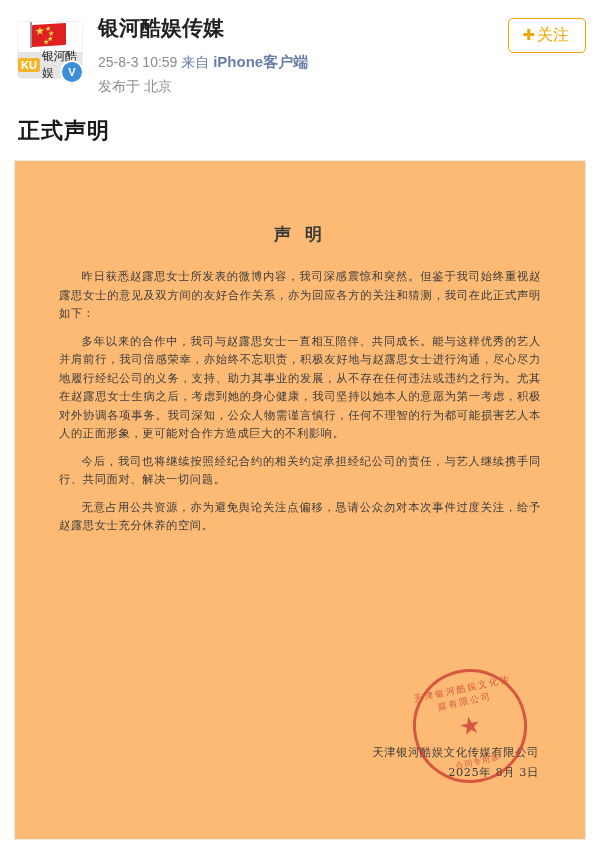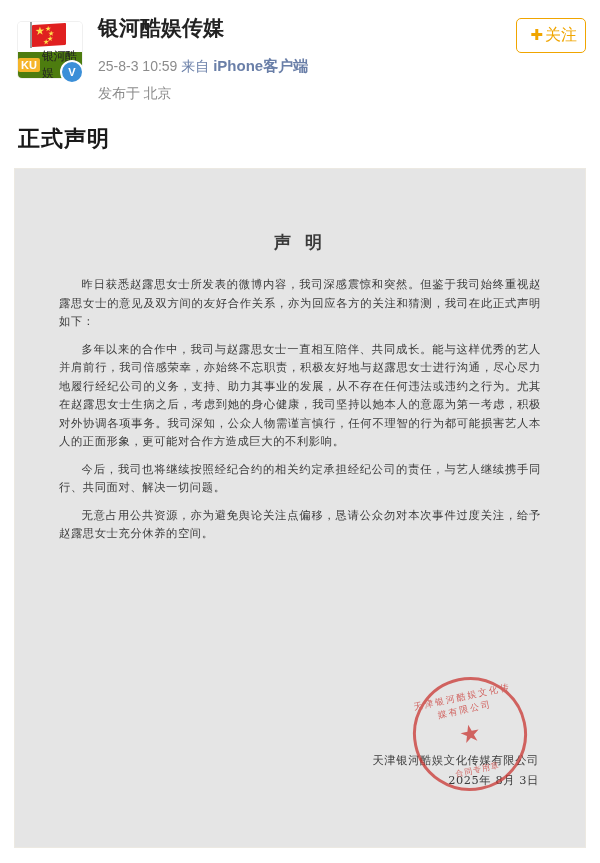--- a/index.html
+++ b/index.html
@@ -81,21 +81,21 @@
     width: 2px;
     height: 26px;
     background: #9a9a9a;
   }
   .avatar-bottom {
     position: absolute;
     left: 0;
     bottom: 0;
     width: 64px;
     height: 26px;
-    background: #4d7c0f;
+    background: #e5e5e5;
     display: flex;
     align-items: center;
     justify-content: center;
   }
   .ku-badge {
     display: inline-block;
     background: #f5b52a;
     color: #ffffff;
     font-size: 11px;
     font-weight: bold;
@@ -133,46 +133,45 @@
   .account-name {
     font-size: 21px;
     font-weight: bold;
     color: #222222;
     line-height: 28px;
     margin-bottom: 8px;
   }
   .meta-line {
     font-size: 14px;
     color: #8c8c8c;
-    line-height: 32px;
+    line-height: 24px;
   }
   .meta-line .src {
     color: #6a7fa8;
   }
   .meta-line .client {
     color: #6a7fa8;
     font-weight: bold;
     font-size: 15px;
   }
   .meta-loc {
     font-size: 14px;
     color: #8c8c8c;
     line-height: 24px;
-    font-family: Liberation Serif, serif;
   }
   .follow-btn {
     position: absolute;
     right: 14px;
     top: 18px;
     border: 1px solid #f0a500;
     color: #f0a500;
     background: #ffffff;
     border-radius: 5px;
     font-size: 16px;
-    padding: 7px 8px 8px 13px;
+    padding: 7px 16px 8px 13px;
     line-height: 18px;
     cursor: pointer;
     white-space: nowrap;
   }
   .follow-btn .plus {
     font-size: 15px;
     margin-right: 2px;
   }
 
   
@@ -181,21 +180,21 @@
     font-weight: bold;
     color: #1a1a1a;
     padding: 14px 12px 10px 18px;
     letter-spacing: 1px;
   }
 
   
   .statement {
     position: relative;
     margin: 4px 14px 0 14px;
-    background: #e5e5e5;
+    background: #fdba74;
     border: 1px solid #ece9e2;
     height: 680px;
     overflow: hidden;
     box-sizing: border-box;
   }
   .st-title {
     text-align: center;
     font-family: "DejaVu Serif", serif;
     font-size: 17px;
     font-weight: bold;

